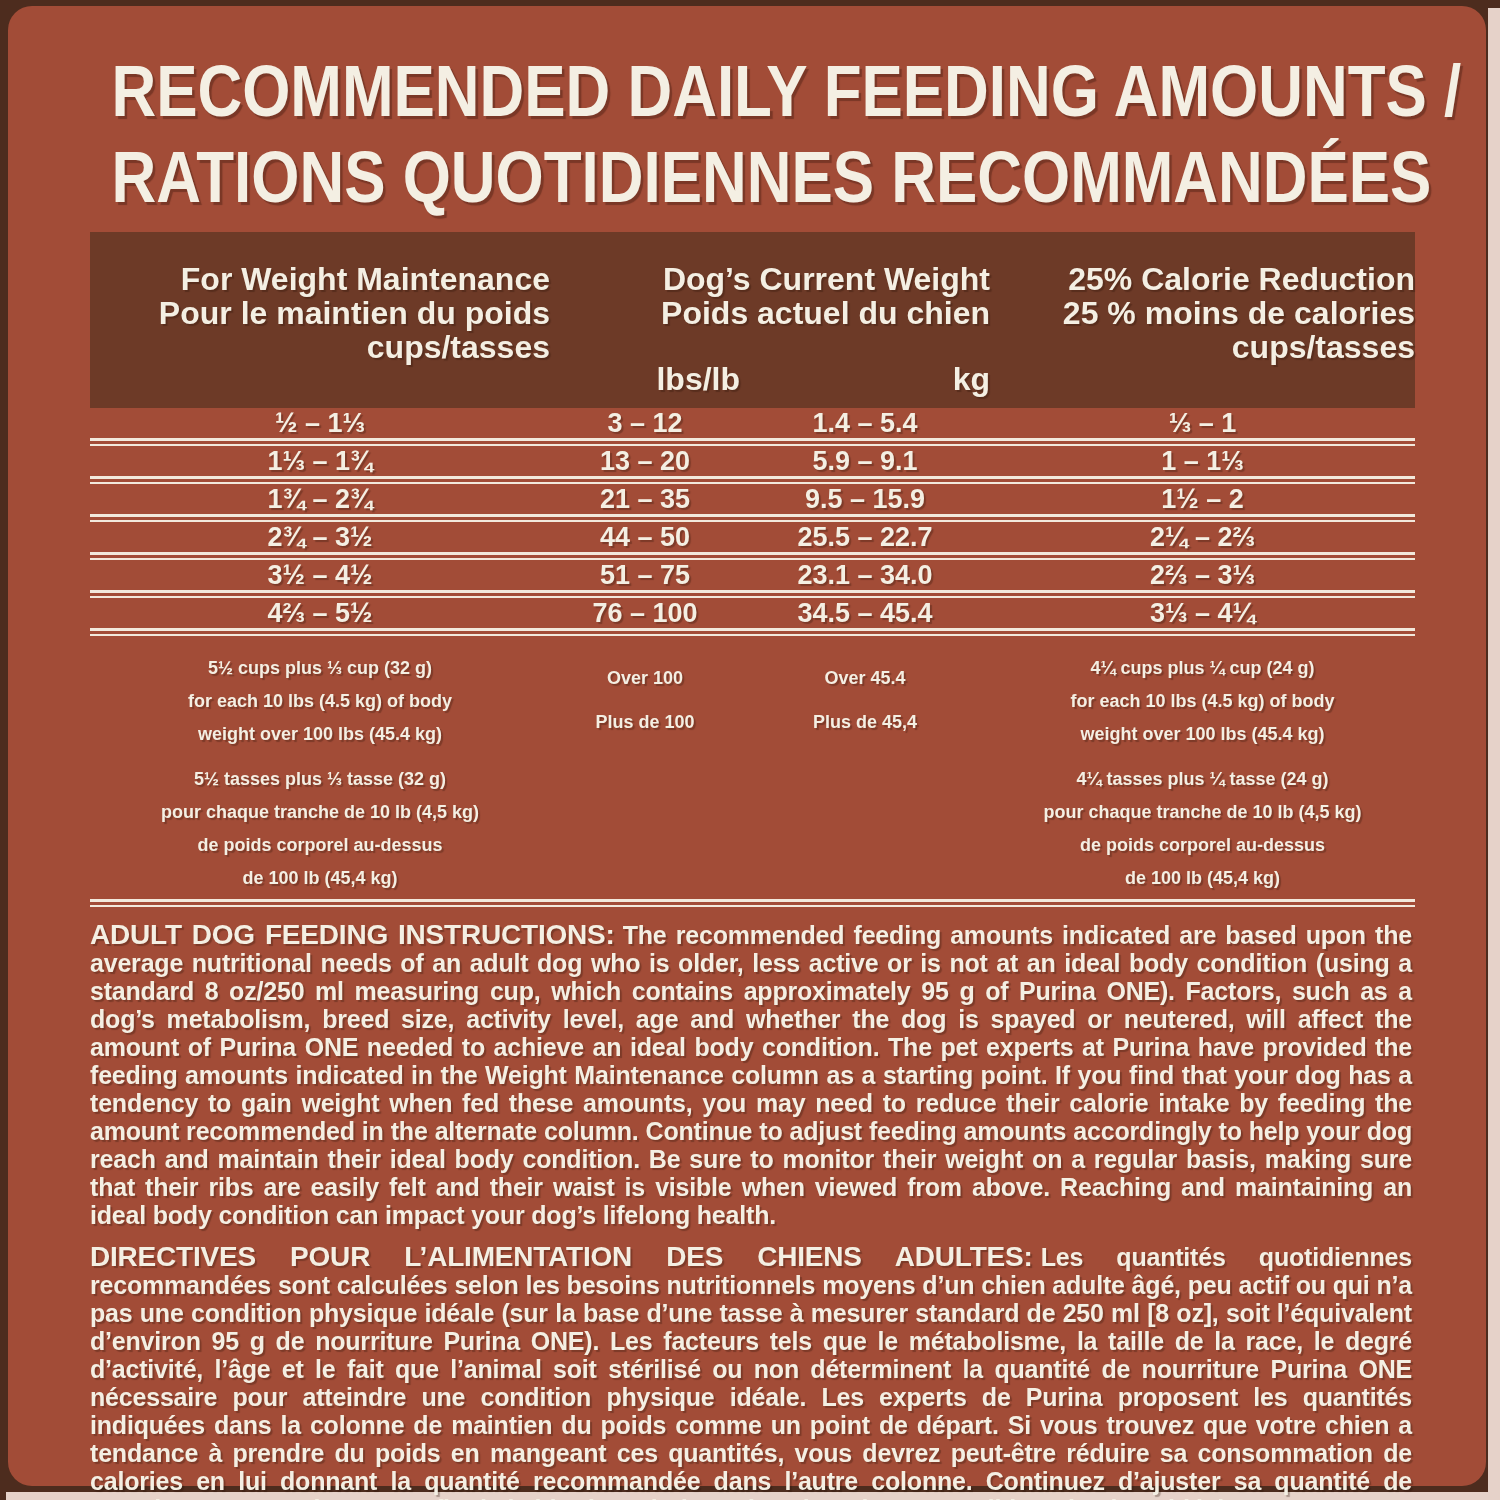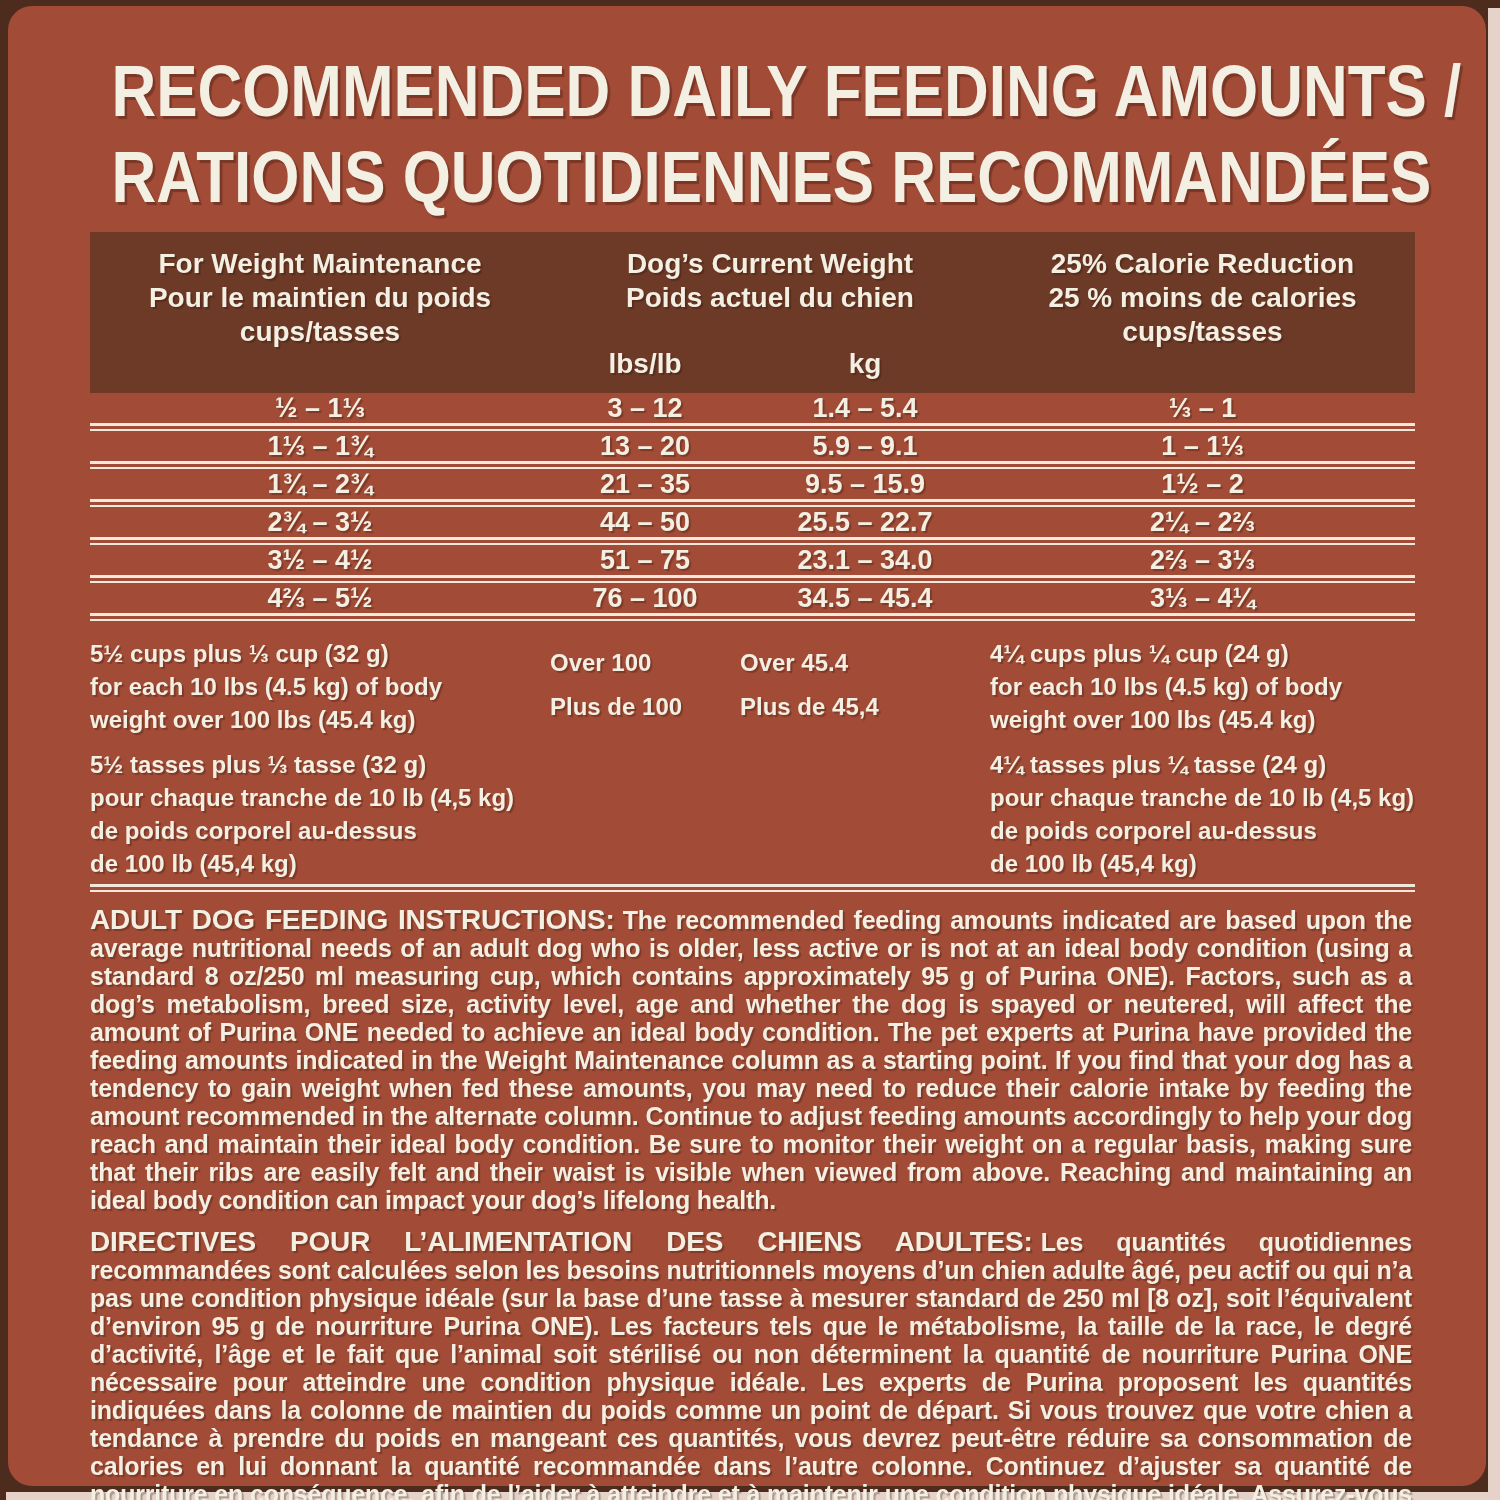--- a/index.html
+++ b/index.html
@@ -12,30 +12,30 @@
   .page{position:relative;width:1500px;height:1500px;background:var(--frame);overflow:hidden;}
   .edge-right{position:absolute;top:8px;right:0;width:12px;bottom:0;background:var(--edge);}
   .edge-bottom{position:absolute;left:6px;right:0;bottom:0;height:8px;background:var(--edge);}
   .content{position:absolute;left:8px;top:6px;right:14px;bottom:14px;background:var(--bg);color:var(--ink);border-radius:24px;}
   .title{margin-top:42px;text-align:center;}
   .title-line{font-size:72px;line-height:86px;letter-spacing:0px;white-space:nowrap;
     transform:scaleX(0.86);transform-origin:50% 50%;
     text-shadow:3px 3px 1px rgba(50,18,10,.35);}
   .tablewrap{width:1325px;margin:12px 0 0 82px;}
   .thead{display:grid;grid-template-columns:460px 440px 425px;background:var(--band);
-    padding:15px 0 12px 0;text-align:center;font-size:28px;line-height:34px;
+    padding:30px 0 12px 0;text-align:right;font-size:32px;line-height:34px;
     text-shadow:2px 2px 1px rgba(40,15,8,.3);}
   .th-mid .subrow{display:grid;grid-template-columns:190px 250px;margin-top:32px;}
   .ml{white-space:pre-line;}
   .trow{display:grid;grid-template-columns:460px 190px 250px 425px;height:30px;
     align-items:center;text-align:center;font-size:27px;line-height:30px;
     text-shadow:2px 2px 1px rgba(40,15,8,.3);}
   .sep{height:8px;border-top:3px solid var(--line);border-bottom:2px solid var(--line);}
-  .over{display:grid;grid-template-columns:460px 190px 250px 425px;
-    font-size:24px;line-height:33px;padding-top:16px;
+  .over{display:grid;grid-template-columns:460px 190px 250px 425px;text-align:center;
+    font-size:18px;line-height:33px;padding-top:16px;
     text-shadow:2px 2px 1px rgba(40,15,8,.3);}
   .over .tall{line-height:44px;padding-top:4px;}
   .over .fr{margin-top:12px;}
   .endsep{margin-top:4px;}
   .paras{width:1322px;margin:0 0 0 82px;}
   p.instr{margin-top:14px;font-size:25px;line-height:28px;letter-spacing:-0.2px;
     text-align:justify;text-shadow:2px 2px 1px rgba(40,15,8,.3);}
   p.instr .lead{font-size:28px;margin-right:8px;}
 </style>
 </head>

